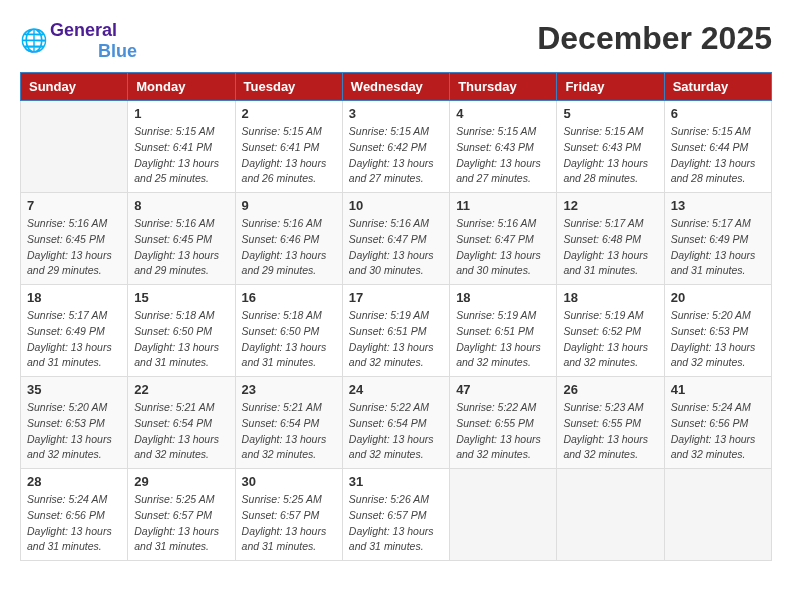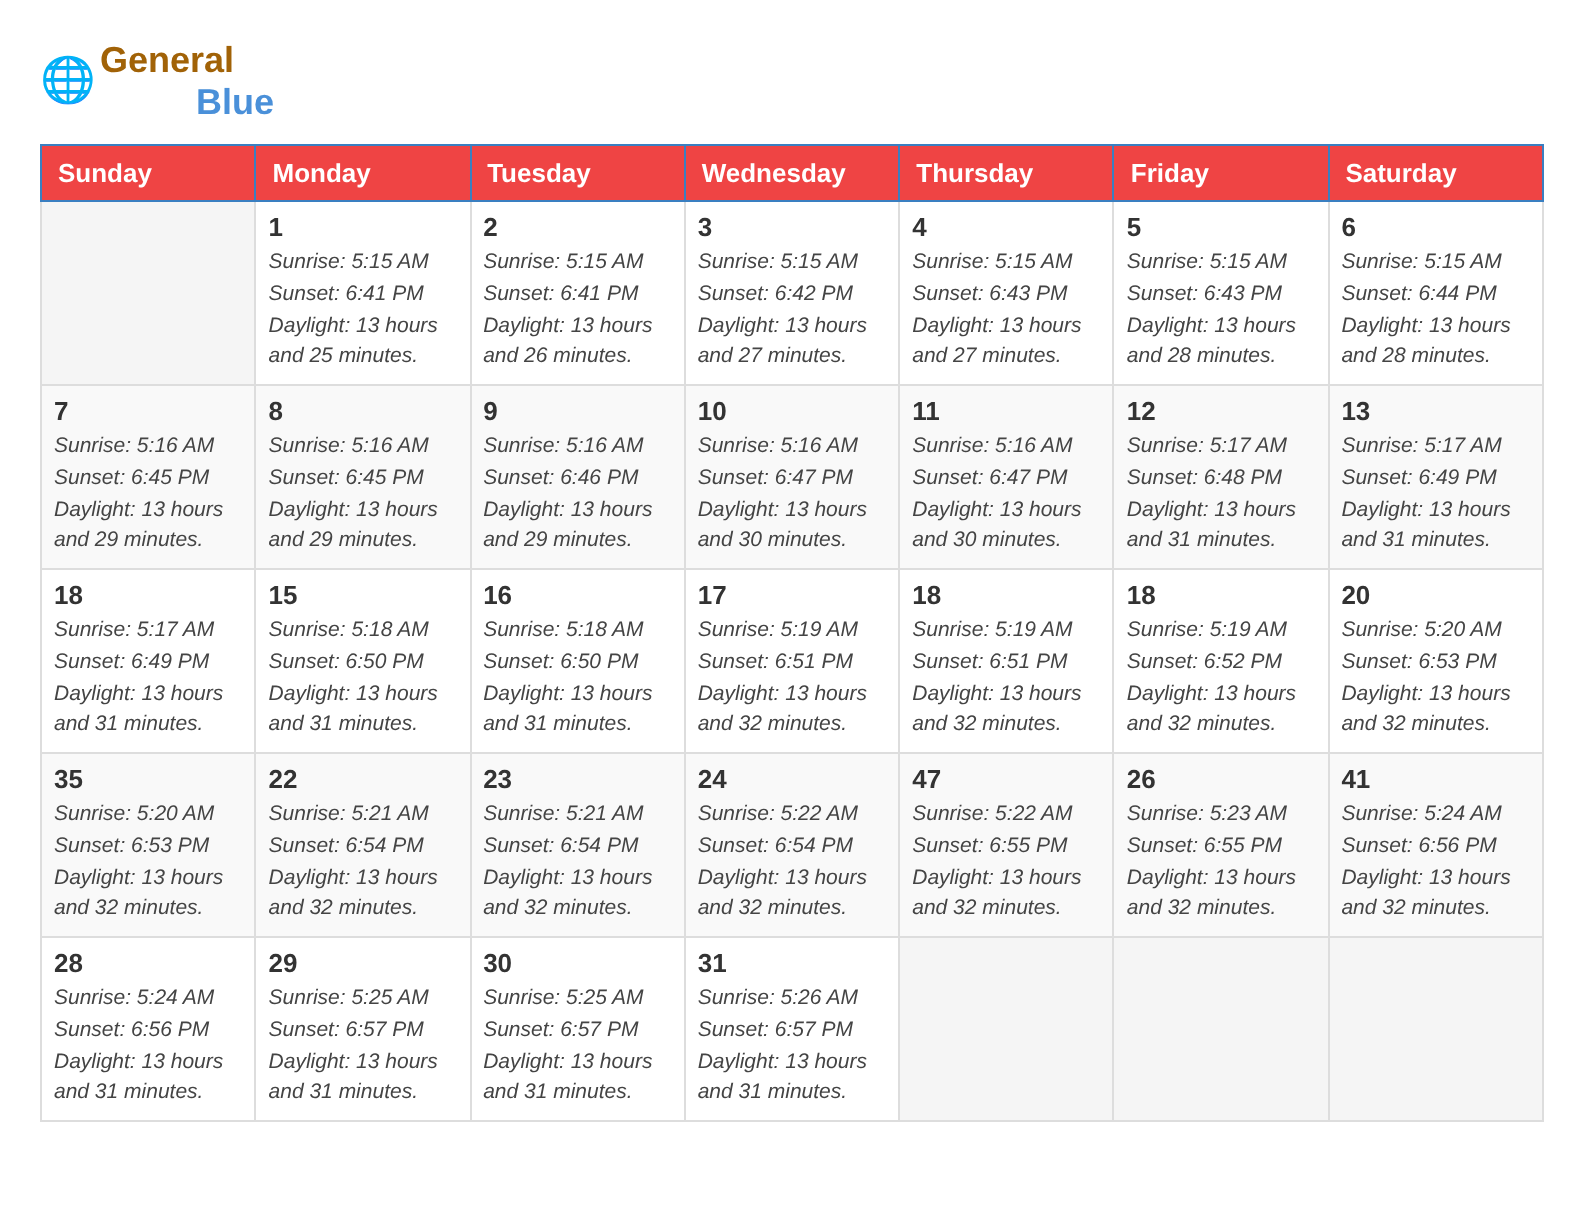--- a/index.html
+++ b/index.html
@@ -36,21 +36,21 @@
     .location-title {
       font-size: 16px;
       color: #555;
     }
     .calendar {
       width: 100%;
       border-collapse: collapse;
       border: 1px solid #ccc;
     }
     .calendar th {
-      background-color: #ef4444;
+      background-color: #b91c1c;
       color: white;
       text-align: left;
       padding: 6px 8px;
       font-size: 13px;
       border: 1px solid #3a7fc1;
     }
     .calendar td {
       vertical-align: top;
       padding: 5px 6px;
       border: 1px solid #ddd;
@@ -80,25 +80,26 @@
   </style>
 </head>
 <body>
 
 <div class="header-section">
   <div class="logo">
     <svg class="logo-icon" viewBox="0 0 30 30" xmlns="http://www.w3.org/2000/svg">
       <text y="22" font-size="24">🌐</text>
     </svg>
     <div>
-      <span style="font-size:18px;font-weight:bold;color:#a16207;">General</span><br>
+      <span style="font-size:18px;font-weight:bold;color:#4c1d95;">General</span><br>
       <span style="font-size:18px;font-weight:bold;color:#4a90d9;margin-left:48px;">Blue</span>
     </div>
   </div>
   <div class="title-section">
+    <div class="month-title">December 2025</div>
   </div>
 </div>
 
 <table class="calendar">
   <thead>
     <tr>
     <th>Sunday</th>
         <th>Monday</th>
         <th>Tuesday</th>
         <th>Wednesday</th>

